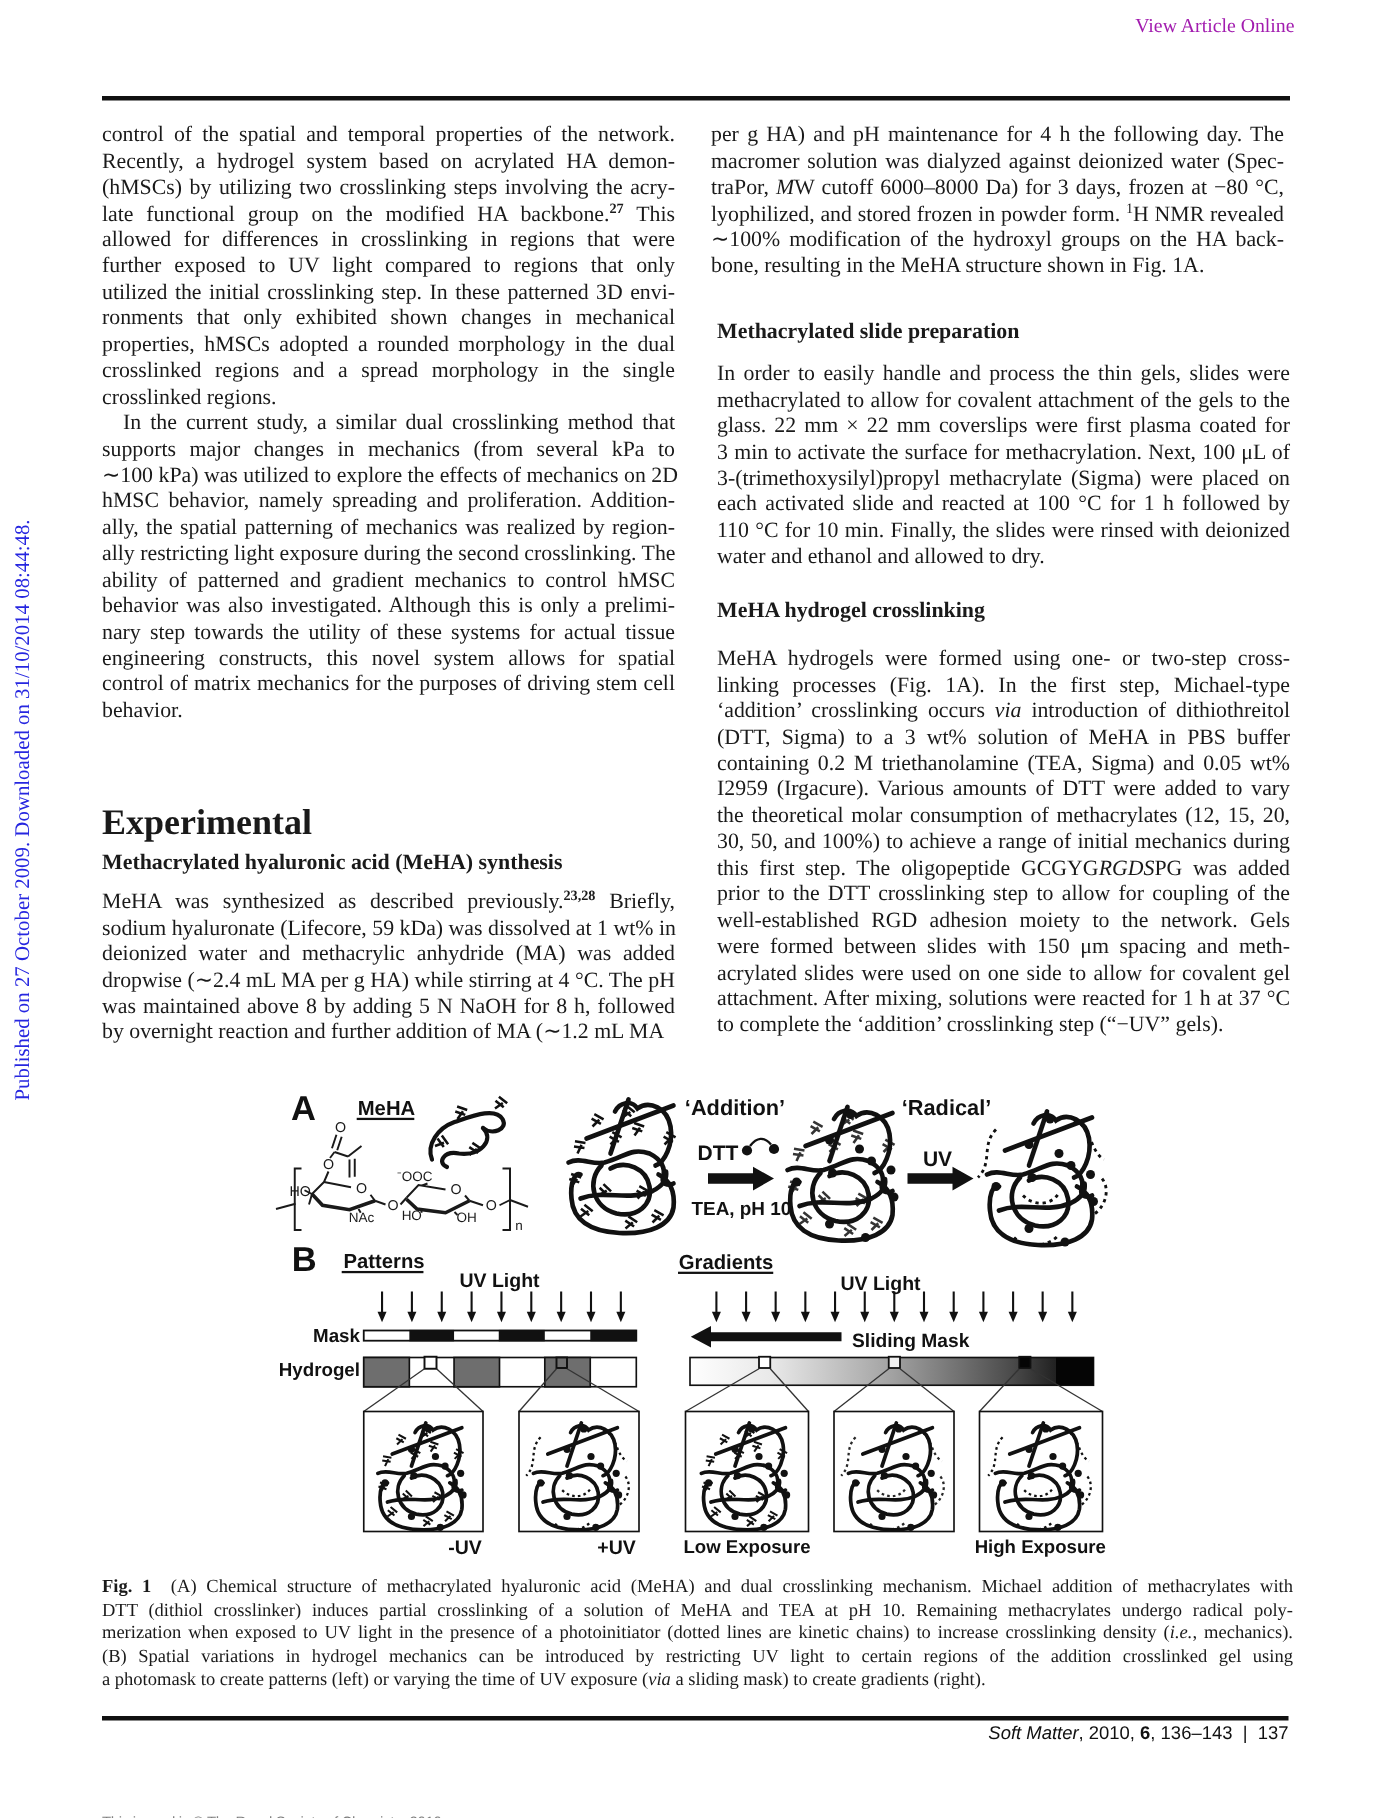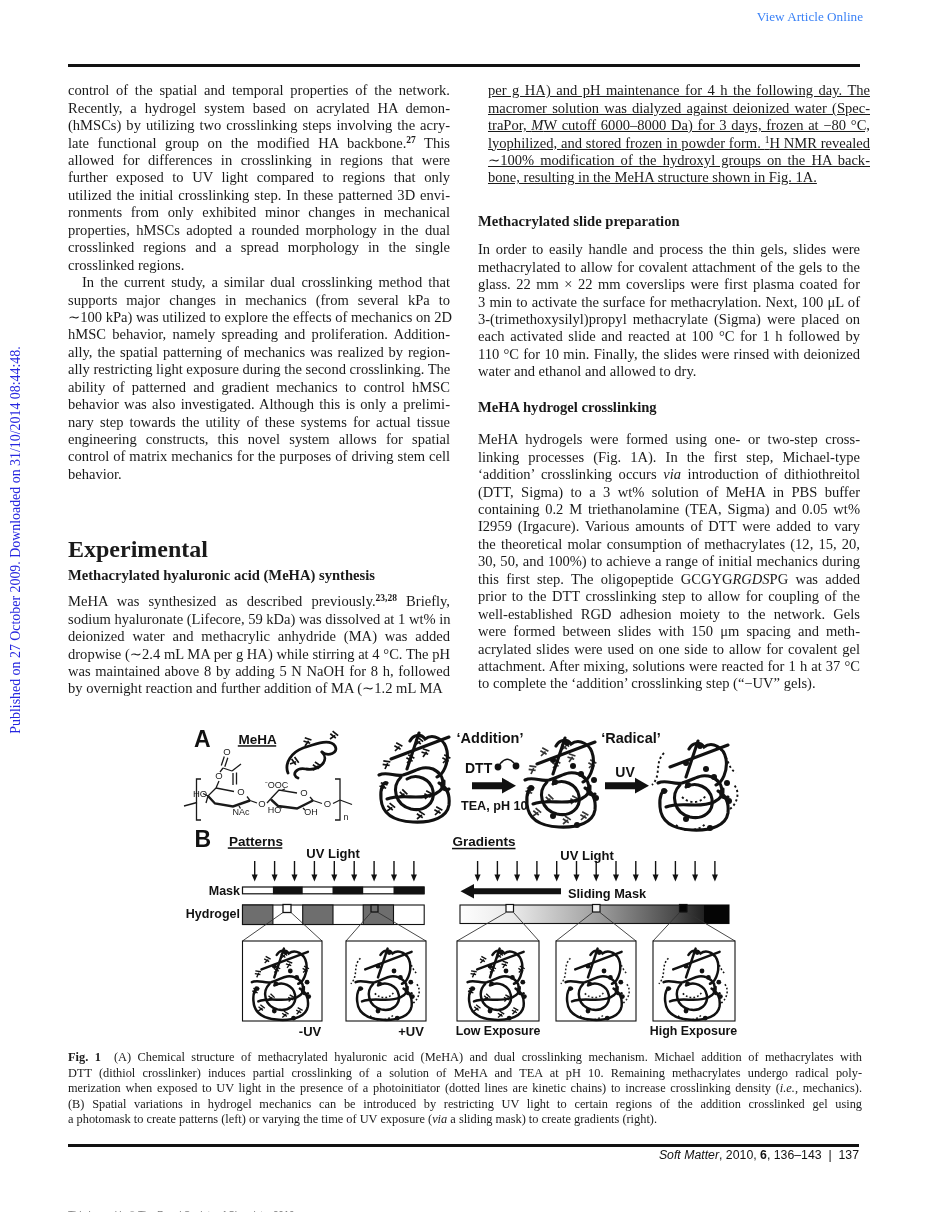--- a/index.html
+++ b/index.html
@@ -1,24 +1,24 @@
 <!DOCTYPE html>
 <html><head>
 <meta charset="utf-8">
 <style>
 * { margin:0; padding:0; box-sizing:border-box; }
 html,body { width:925px; height:1212px; background:#ffffff; }
 body { position:relative; font-family:"Liberation Serif", serif; color:#1a1a1a; }
 .abs { position:absolute; }
-#vao { left:0; top:9px; width:863px; text-align:right; font-size:13.2px; color:#3b82f6; }
+#vao { left:0; top:9px; width:863px; text-align:right; font-size:13.2px; color:#a21caf; }
 #sidebar { left:16px; top:540px; width:390px; transform:translate(-50%,-50%) rotate(-90deg); font-size:13.9px; color:#2626e0; white-space:nowrap; text-align:center; }
 #toprule { left:68px; top:64.3px; width:792px; height:2.7px; background:#111; }
 .col { width:382px; font-size:14.55px; line-height:17.45px; }
 #col1 { left:68px; top:82.3px; }
-#col2 { left:488px; top:82.3px;text-decoration:underline; }
+#col2 { left:474px; top:82.3px; }
 .ln { text-align:justify; text-align-last:justify; height:17.45px; overflow:visible; white-space:nowrap; }
 .lnl { text-align:left; height:17.45px; white-space:nowrap; }
 .ind { text-indent:14px; }
 sup { font-size:9.5px; vertical-align:baseline; position:relative; top:-5px; line-height:0; }
 #h-exp { left:68px; top:536px; font-size:24px; font-weight:bold; }
 .h2 { font-size:14.6px; font-weight:bold; }
 #h-meha { left:68px; top:566.5px; }
 #h-slide { left:478px; top:212.5px; }
 #h-cross { left:478px; top:398.5px; }
 #caption { left:68px; top:1050.1px; width:794px; font-size:12.35px; line-height:15.5px; }
@@ -35,21 +35,21 @@
 <div class="abs" id="toprule"></div>
 
 <div class="abs col" id="col1">
 <div class="ln">control of the spatial and temporal properties of the network.</div>
 <div class="ln">Recently, a hydrogel system based on acrylated HA demon-</div>
 <div class="ln">(hMSCs) by utilizing two crosslinking steps involving the acry-</div>
 <div class="ln">late functional group on the modified HA backbone.<sup><b>27</b></sup> This</div>
 <div class="ln">allowed for differences in crosslinking in regions that were</div>
 <div class="ln">further exposed to UV light compared to regions that only</div>
 <div class="ln">utilized the initial crosslinking step. In these patterned 3D envi-</div>
-<div class="ln">ronments from only exhibited minor changes in mechanical</div>
+<div class="ln">ronments that only exhibited shown changes in mechanical</div>
 <div class="ln">properties, hMSCs adopted a rounded morphology in the dual</div>
 <div class="ln">crosslinked regions and a spread morphology in the single</div>
 <div class="lnl">crosslinked regions.</div>
 <div class="ln ind">In the current study, a similar dual crosslinking method that</div>
 <div class="ln">supports major changes in mechanics (from several kPa to</div>
 <div class="ln">∼100 kPa) was utilized to explore the effects of mechanics on 2D</div>
 <div class="ln">hMSC behavior, namely spreading and proliferation. Addition-</div>
 <div class="ln">ally, the spatial patterning of mechanics was realized by region-</div>
 <div class="ln">ally restricting light exposure during the second crosslinking. The</div>
 <div class="ln">ability of patterned and gradient mechanics to control hMSC</div>

